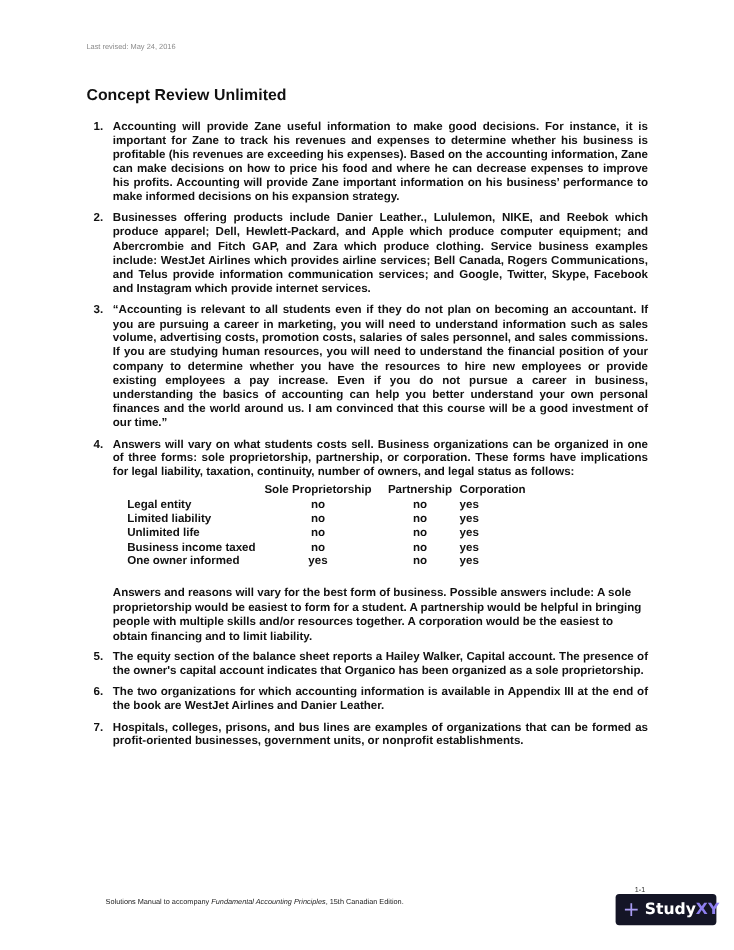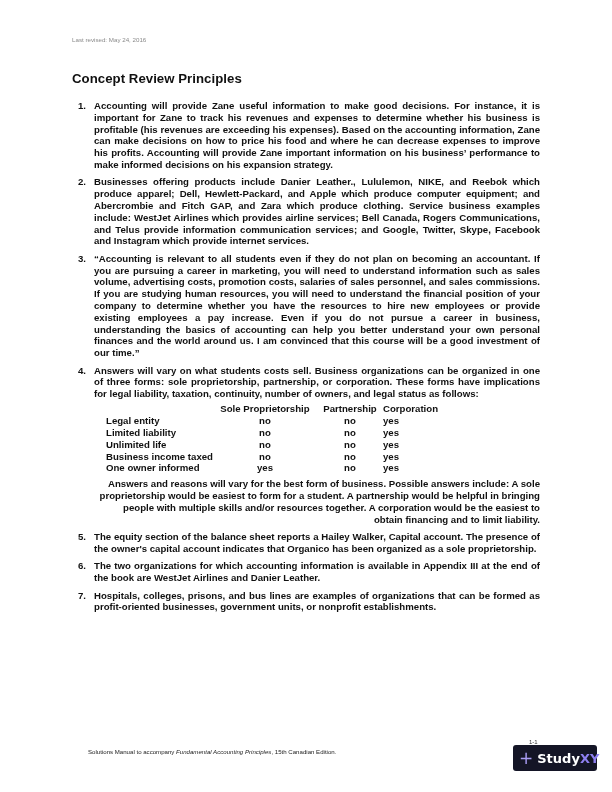--- a/index.html
+++ b/index.html
@@ -13,35 +13,35 @@
     .q .text { display: block; text-align: justify; }
     .q.q4 .num { left: 0; }
     .q.q4 { padding-left: 16px; }
     .tbl { margin: 3px 0 0 12px; border-collapse: collapse; font-size: 9.65px; font-weight: bold; line-height: 11.9px; }
     .tbl th, .tbl td { padding: 0; font-weight: bold; }
     .tbl th.corner { width: 106px; }
     .tbl .c1 { width: 104px; text-align: center; }
     .tbl .c2 { width: 66px; text-align: center; }
     .tbl .c3 { width: 136px; text-align: left; }
     .tbl td.rl { text-align: left; white-space: nowrap; }
-    .answers { display: block; text-align: right; margin-top: 4px; }
+    .answers { display: block; text-align: left; margin-top: 15px; }
     .footer { position: absolute; left: 88px; top: 748px; font-size: 6.1px; color: #222; }
     .footer i { font-style: italic; }
     .badge { position: absolute; left: 513px; top: 745px; width: 84px; height: 26px; background: #141526; border-radius: 3px;
       display: flex; align-items: center; padding-left: 6px; box-sizing: border-box; }
     .badge .plus { color: #a99cf4; font-size: 17px; font-weight: normal; line-height: 1; margin-right: 4px; font-family: "DejaVu Sans", sans-serif; }
     .badge .brand { color: #ffffff; font-weight: bold; font-size: 13px; font-family: "DejaVu Sans", sans-serif; }
     .badge .brand .xy { color: #8e7ff0; }
     .pagenum { position: absolute; left: 529px; top: 739px; font-size: 6px; color: #333; }
   </style>
 </head>
 <body>
 
 <div class="revised">Last revised: May 24, 2016</div>
-<h1 class="title">Concept Review Principles</h1>
+<h1 class="title">Concept Review Unlimited</h1>
 
 <ol class="qlist">
   <li class="q">
     <span class="num">1.</span>
     <span class="text">Accounting will provide Zane useful information to make good decisions. For instance, it is important for Zane to track his revenues and expenses to determine whether his business is profitable (his revenues are exceeding his expenses). Based on the accounting information, Zane can make decisions on how to price his food and where he can decrease expenses to improve his profits. Accounting will provide Zane important information on his business’ performance to make informed decisions on his expansion strategy.</span>
   </li>
   <li class="q">
     <span class="num">2.</span>
     <span class="text">Businesses offering products include Danier Leather., Lululemon, NIKE, and Reebok which produce apparel; Dell, Hewlett-Packard, and Apple which produce computer equipment; and Abercrombie and Fitch GAP, and Zara which produce clothing. Service business examples include: WestJet Airlines which provides airline services; Bell Canada, Rogers Communications, and Telus provide information communication services; and Google, Twitter, Skype, Facebook and Instagram which provide internet services.</span>
   </li>

